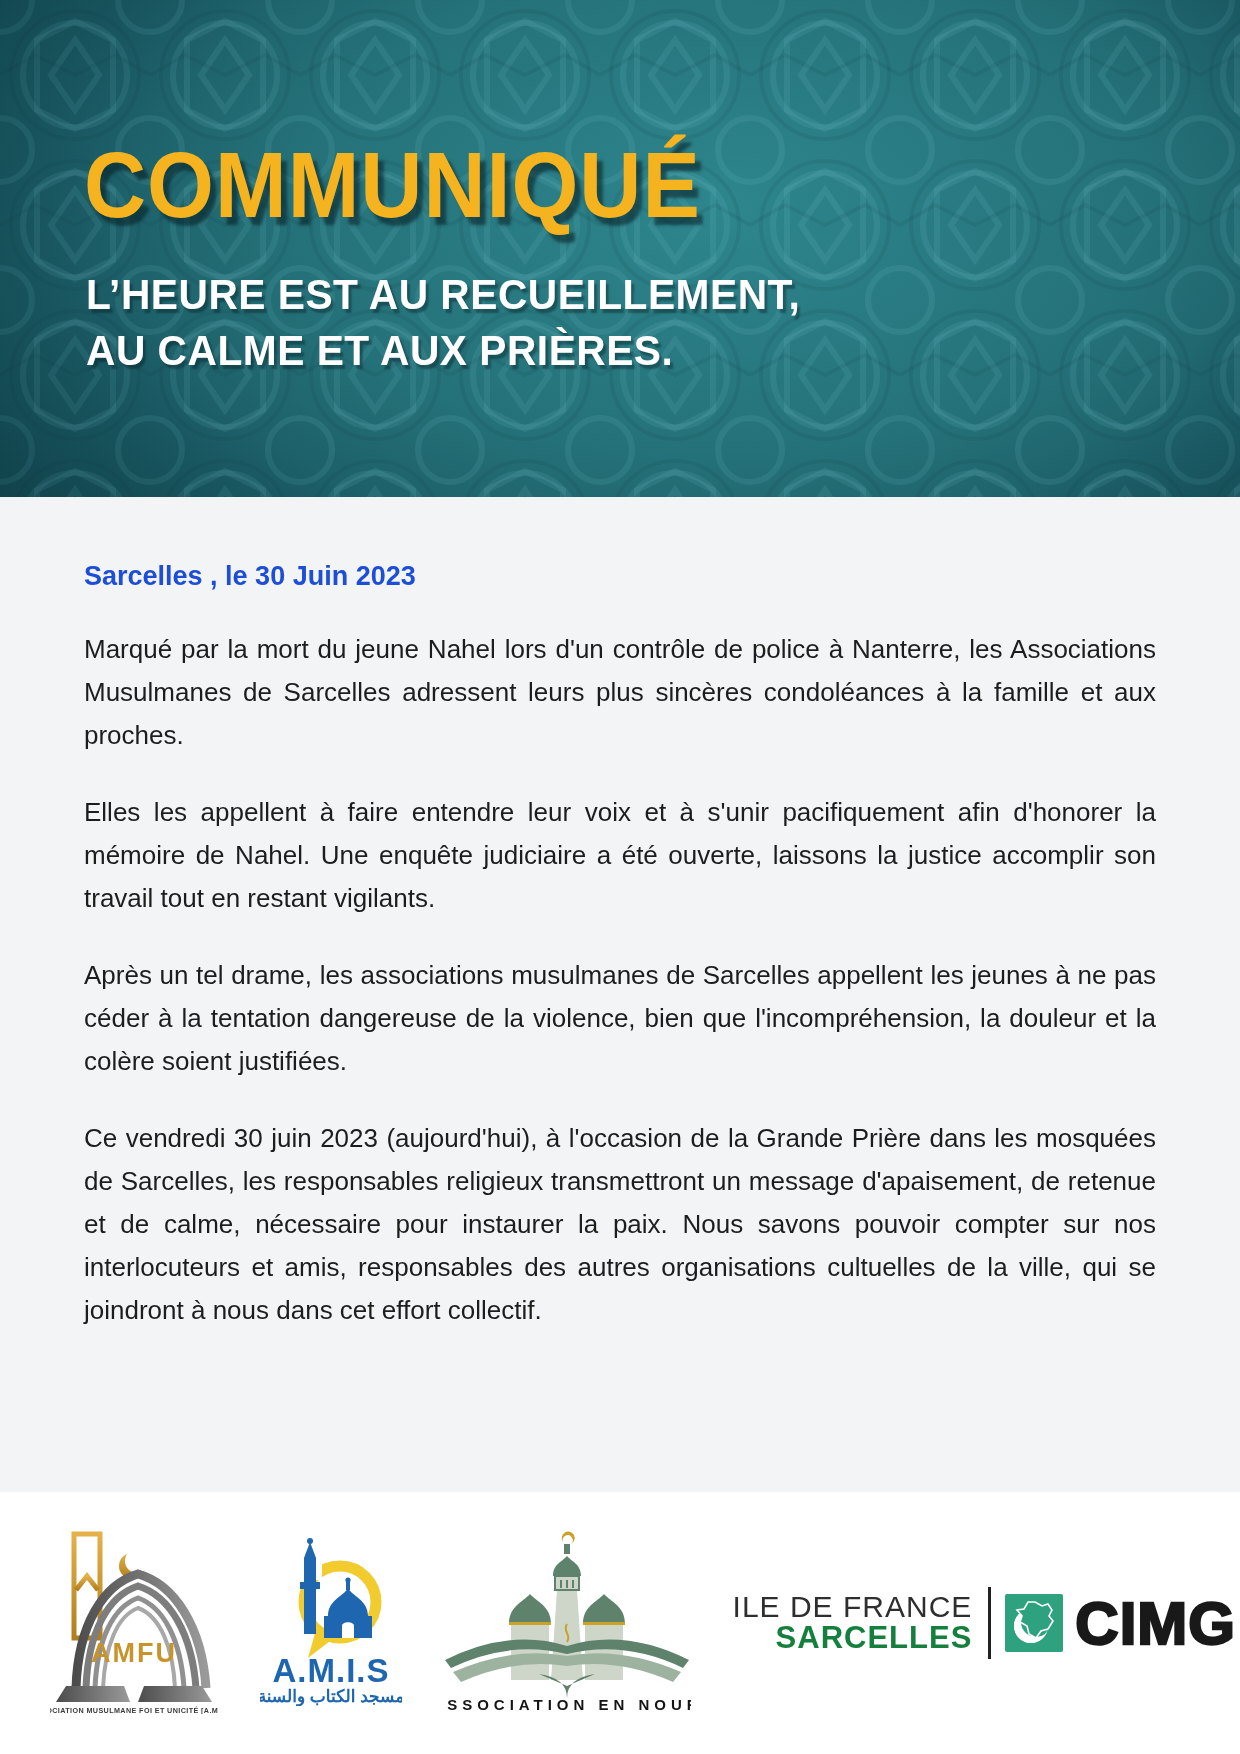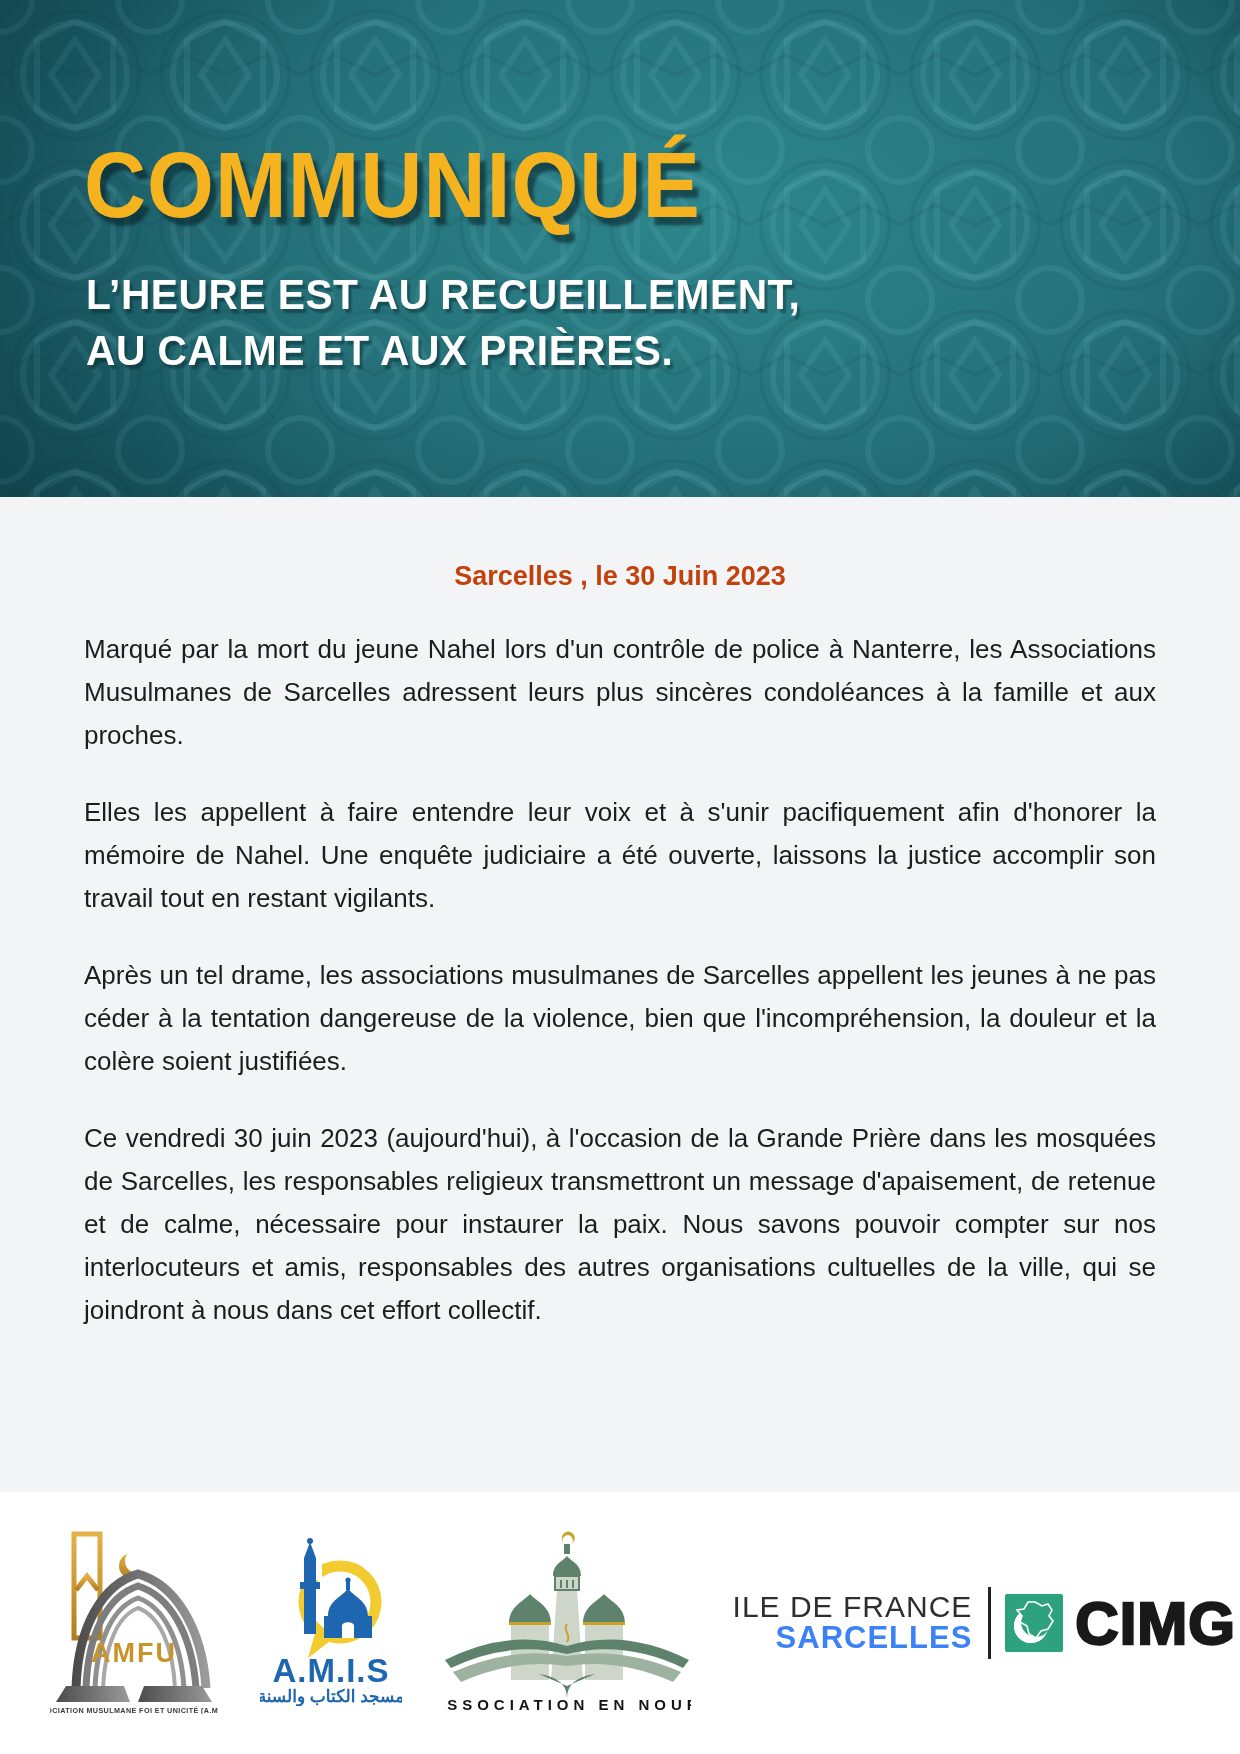--- a/index.html
+++ b/index.html
@@ -31,37 +31,37 @@
     margin:36px 0 0 2px; color:#ffffff; font-weight:800; font-size:42px; line-height:56px;
     letter-spacing:0.5px; text-shadow:3px 4px 2px rgba(6,28,33,0.4);
     transform:scaleX(0.97); transform-origin:left top;
   }
   
   .content{
     position:absolute; top:497px; left:0; right:0; bottom:262px;
     background:#f3f4f5; padding:64px 84px 0; box-sizing:border-box;
   }
   .dateline{
-    text-align:center; font-size:27px; font-weight:800; color:#c2410c; margin:0 0 36px;
+    text-align:left; font-size:27px; font-weight:800; color:#1d4ed8; margin:0 0 36px;
   }
   .paragraphs p{
     margin:0 0 34px; font-size:26px; line-height:43px; color:#1d1d1d;
     text-align:justify;
   }
   
   .footer{
     position:absolute; left:0; right:0; bottom:0; height:262px; background:#ffffff;
     display:flex; align-items:center; justify-content:space-between;
     padding:0 4px 0 50px; box-sizing:border-box;
   }
   .logo-block{flex:0 0 auto;}
   .idf-cimg{display:flex; align-items:center;}
   .idf-text{text-align:right; line-height:1.05;}
   .idf-line1{font-size:30px; font-weight:400; color:#2e2e2e; letter-spacing:1px;}
-  .idf-line2{font-size:31px; font-weight:800; color:#3b82f6; letter-spacing:1px;}
+  .idf-line2{font-size:31px; font-weight:800; color:#15803d; letter-spacing:1px;}
   .idf-divider{width:3px; height:72px; background:#222; margin:0 14px 0 16px;}
   .cimg-word{
     font-size:60px; font-weight:900; color:#191919; letter-spacing:1px; margin-left:12px;
     -webkit-text-stroke:2.5px #191919; transform:scaleY(0.98);
   }
 </style>
 </head>
 <body>
 
 <div class="page">

